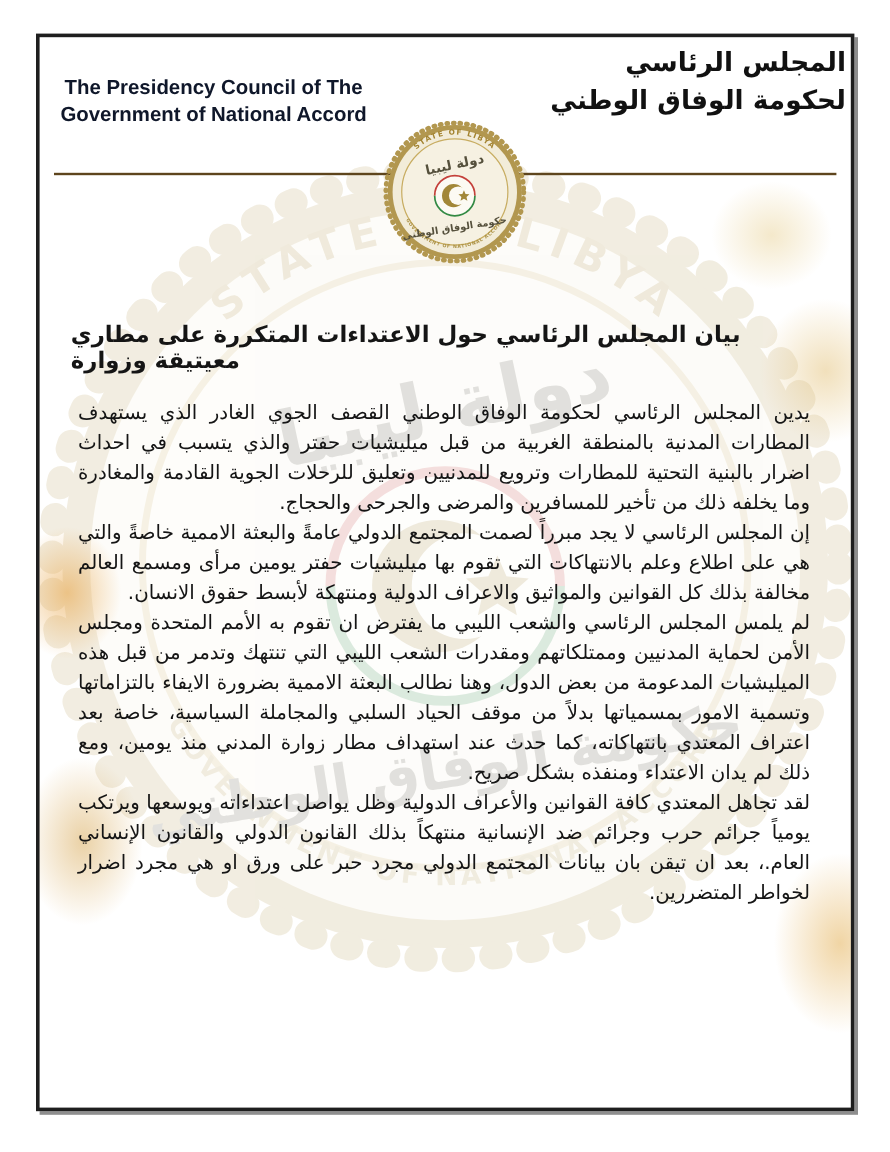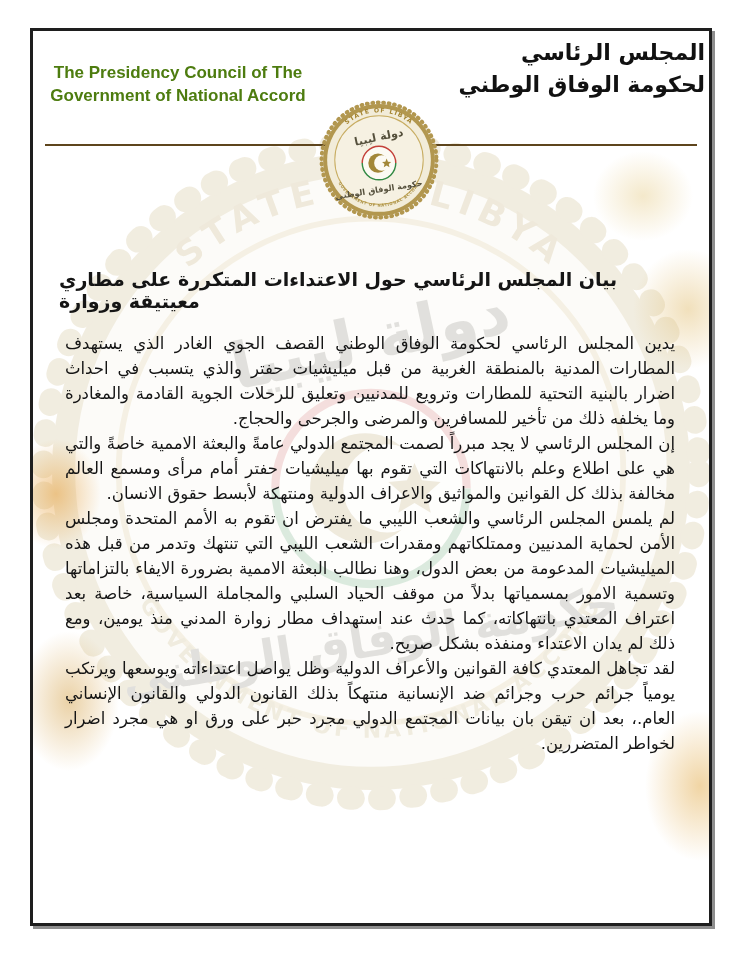--- a/index.html
+++ b/index.html
@@ -20,21 +20,21 @@
   .glow{position:absolute;border-radius:50%;pointer-events:none;}
   .glow.g1{left:-22px;top:408px;width:90px;height:110px;background:radial-gradient(closest-side,rgba(231,160,60,0.55),rgba(231,160,60,0));}
   .glow.g2{left:-14px;top:600px;width:100px;height:140px;background:radial-gradient(closest-side,rgba(214,164,77,0.5),rgba(214,164,77,0));}
   .glow.g3{left:600px;top:218px;width:110px;height:120px;background:radial-gradient(closest-side,rgba(224,186,105,0.45),rgba(224,186,105,0));}
   .glow.g4{left:612px;top:680px;width:110px;height:150px;background:radial-gradient(closest-side,rgba(226,171,74,0.5),rgba(226,171,74,0));}
   .glow.g5{left:560px;top:120px;width:100px;height:90px;background:radial-gradient(closest-side,rgba(235,214,160,0.55),rgba(235,214,160,0));}
   
   .header-en{
     position:absolute;left:6px;top:30px;width:278px;text-align:center;
     font-family:"Liberation Sans",sans-serif;font-weight:bold;
-    font-size:17px;line-height:23px;color:#4d7c0f;
+    font-size:17px;line-height:23px;color:#0f172a;
   }
   .header-ar{
     position:absolute;right:4px;top:6px;width:252px;text-align:right;
     direction:rtl;font-weight:bold;font-size:22px;line-height:32px;color:#111;
   }
   .rule{
     position:absolute;left:12px;right:12px;top:113px;height:2px;
     background:#5e451d;
   }
   .seal{position:absolute;left:285px;top:68px;width:122px;height:122px;}
@@ -120,18 +120,18 @@
     <circle cx="59" cy="63" r="9.5" fill="#a28738"></circle>
     <circle cx="62.8" cy="63" r="7.6" fill="#fcfaf3"></circle>
     <polygon points="67.5,58.6 68.8,61.6 72,61.9 69.6,64 70.3,67.2 67.5,65.5 64.7,67.2 65.4,64 63,61.9 66.2,61.6" fill="#a28738"></polygon>
     <text x="60" y="92" font-size="8" font-weight="bold" fill="#55503c" text-anchor="middle" transform="rotate(-9 60 90)">حكومة الوفاق الوطني</text>
   </svg>
 
   <div class="doc-title">بيان المجلس الرئاسي حول الاعتداءات المتكررة على مطاري معيتيقة وزوارة</div>
 
   <div class="doc-body">
     <p>يدين المجلس الرئاسي لحكومة الوفاق الوطني القصف الجوي الغادر الذي يستهدف المطارات المدنية بالمنطقة الغربية من قبل ميليشيات حفتر والذي يتسبب في احداث اضرار بالبنية التحتية للمطارات وترويع للمدنيين وتعليق للرحلات الجوية القادمة والمغادرة وما يخلفه ذلك من تأخير للمسافرين والمرضى والجرحى والحجاج.</p>
-    <p>إن المجلس الرئاسي لا يجد مبرراً لصمت المجتمع الدولي عامةً والبعثة الاممية خاصةً والتي هي على اطلاع وعلم بالانتهاكات التي تقوم بها ميليشيات حفتر أمام مرأى ومسمع العالم مخالفة بذلك كل القوانين والمواثيق والاعراف الدولية ومنتهكة لأبسط حقوق الانسان.</p>
+    <p>إن المجلس الرئاسي لا يجد مبرراً لصمت المجتمع الدولي عامةً والبعثة الاممية خاصةً والتي هي على اطلاع وعلم بالانتهاكات التي تقوم بها ميليشيات حفتر يومين مرأى ومسمع العالم مخالفة بذلك كل القوانين والمواثيق والاعراف الدولية ومنتهكة لأبسط حقوق الانسان.</p>
     <p>لم يلمس المجلس الرئاسي والشعب الليبي ما يفترض ان تقوم به الأمم المتحدة ومجلس الأمن لحماية المدنيين وممتلكاتهم ومقدرات الشعب الليبي التي تنتهك وتدمر من قبل هذه الميليشيات المدعومة من بعض الدول، وهنا نطالب البعثة الاممية بضرورة الايفاء بالتزاماتها وتسمية الامور بمسمياتها بدلاً من موقف الحياد السلبي والمجاملة السياسية، خاصة بعد اعتراف المعتدي بانتهاكاته، كما حدث عند استهداف مطار زوارة المدني منذ يومين، ومع ذلك لم يدان الاعتداء ومنفذه بشكل صريح.</p>
     <p>لقد تجاهل المعتدي كافة القوانين والأعراف الدولية وظل يواصل اعتداءاته ويوسعها ويرتكب يومياً جرائم حرب وجرائم ضد الإنسانية منتهكاً بذلك القانون الدولي والقانون الإنساني العام.، بعد ان تيقن بان بيانات المجتمع الدولي مجرد حبر على ورق او هي مجرد اضرار لخواطر المتضررين.</p>
   </div>
 
 </div>
 
 </body></html>

